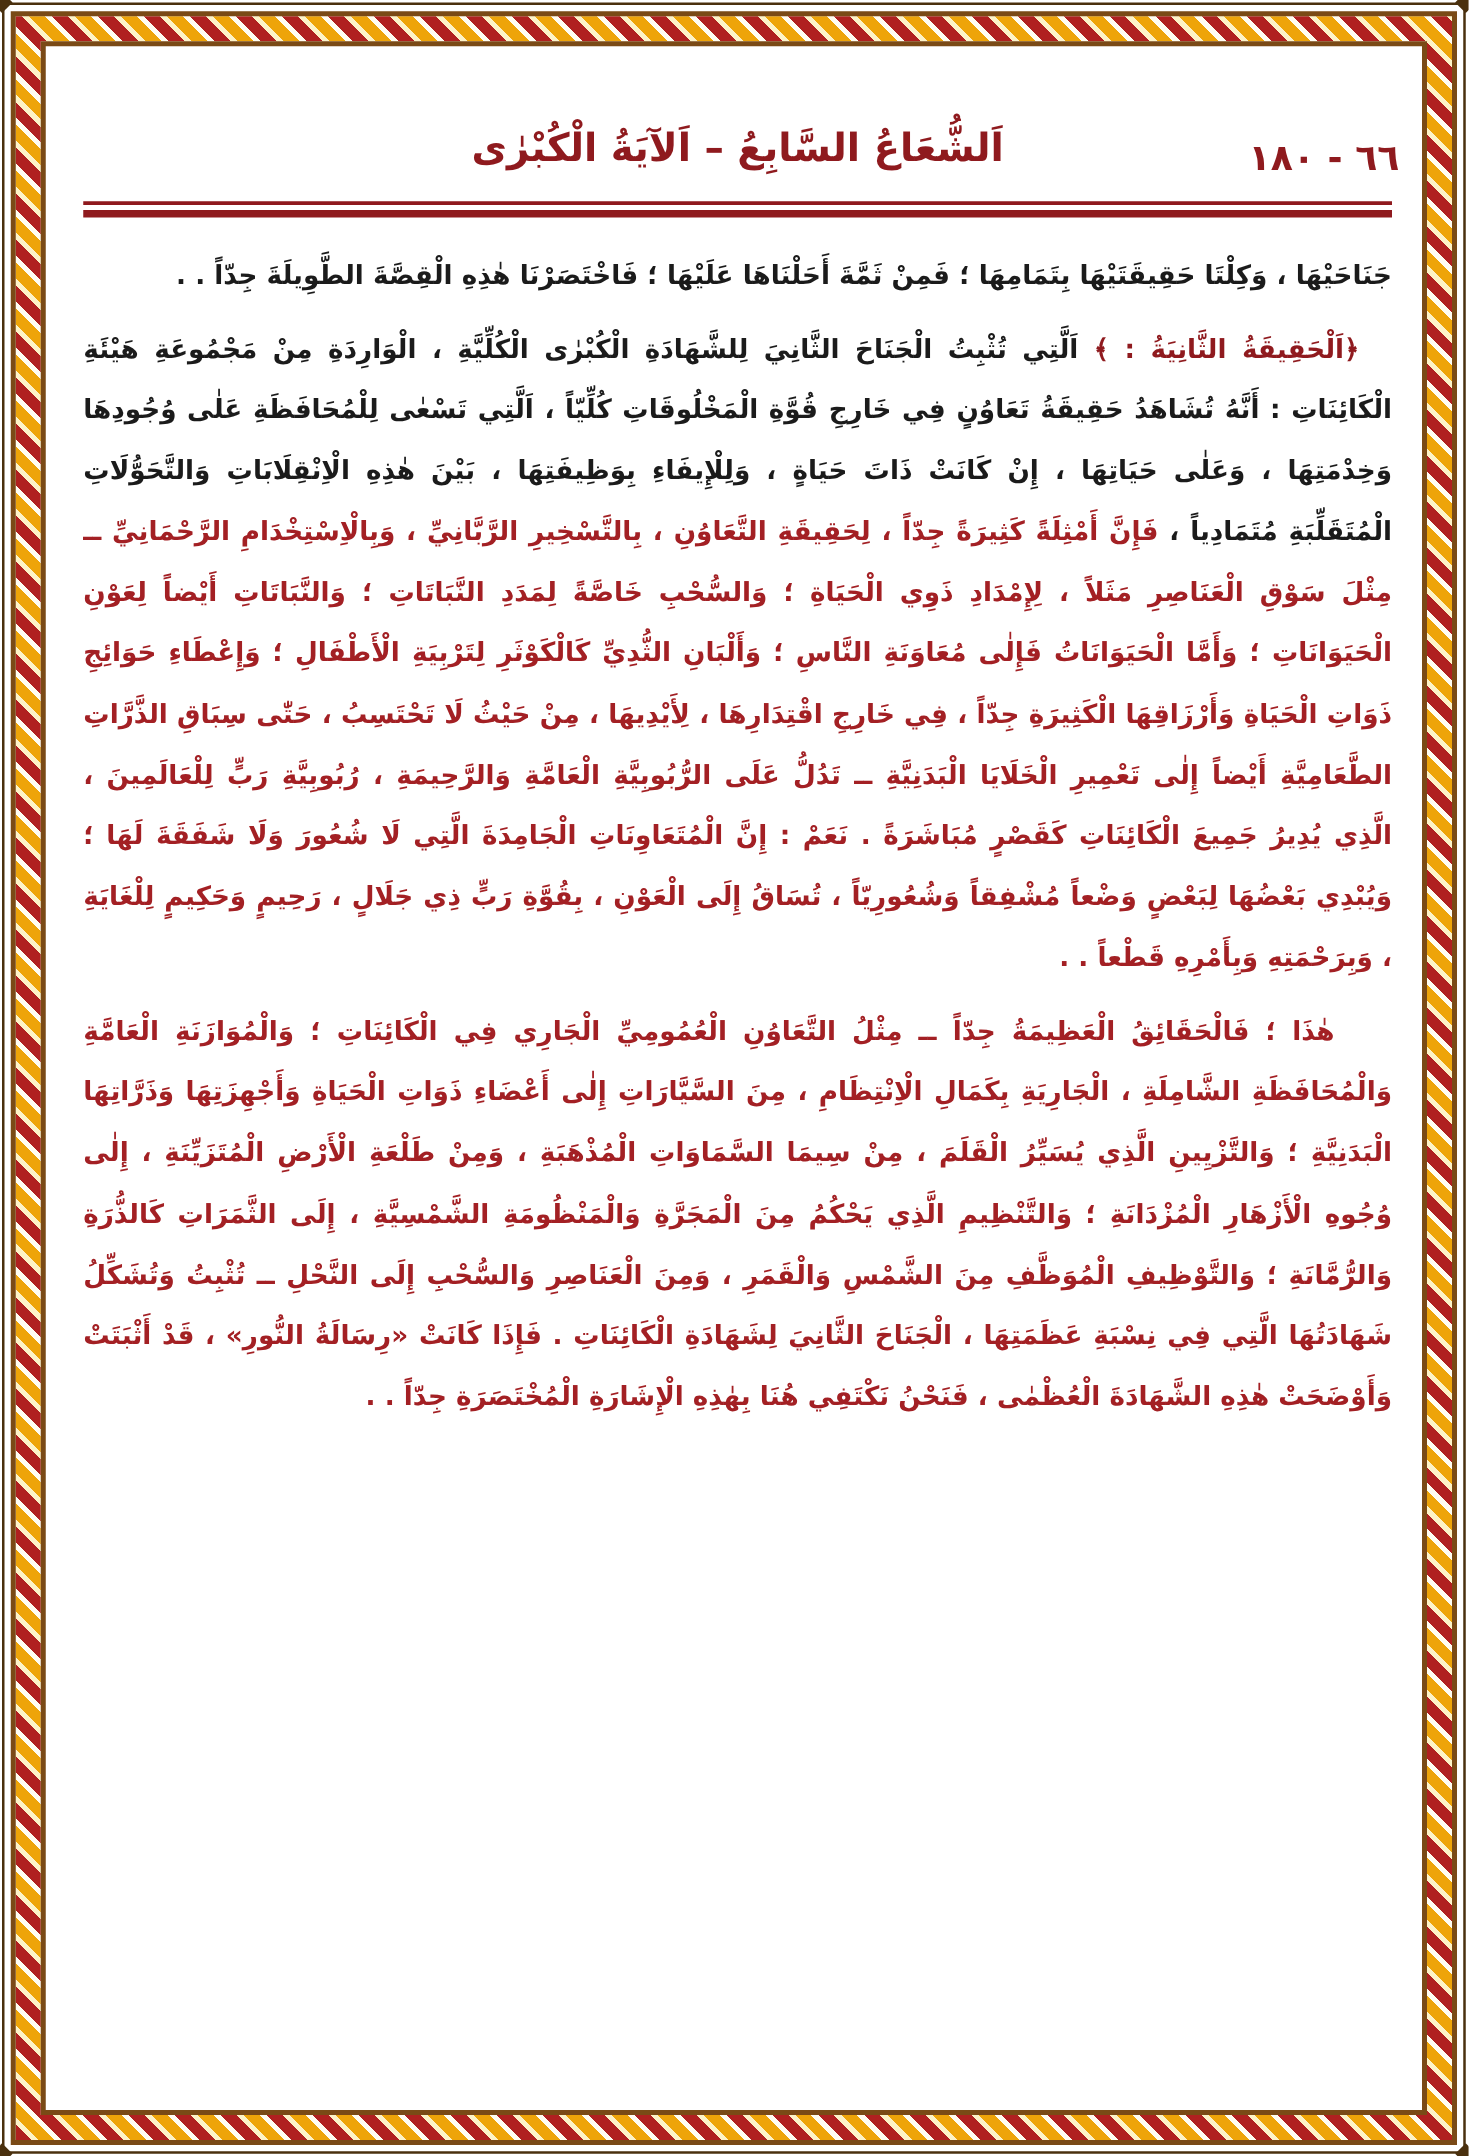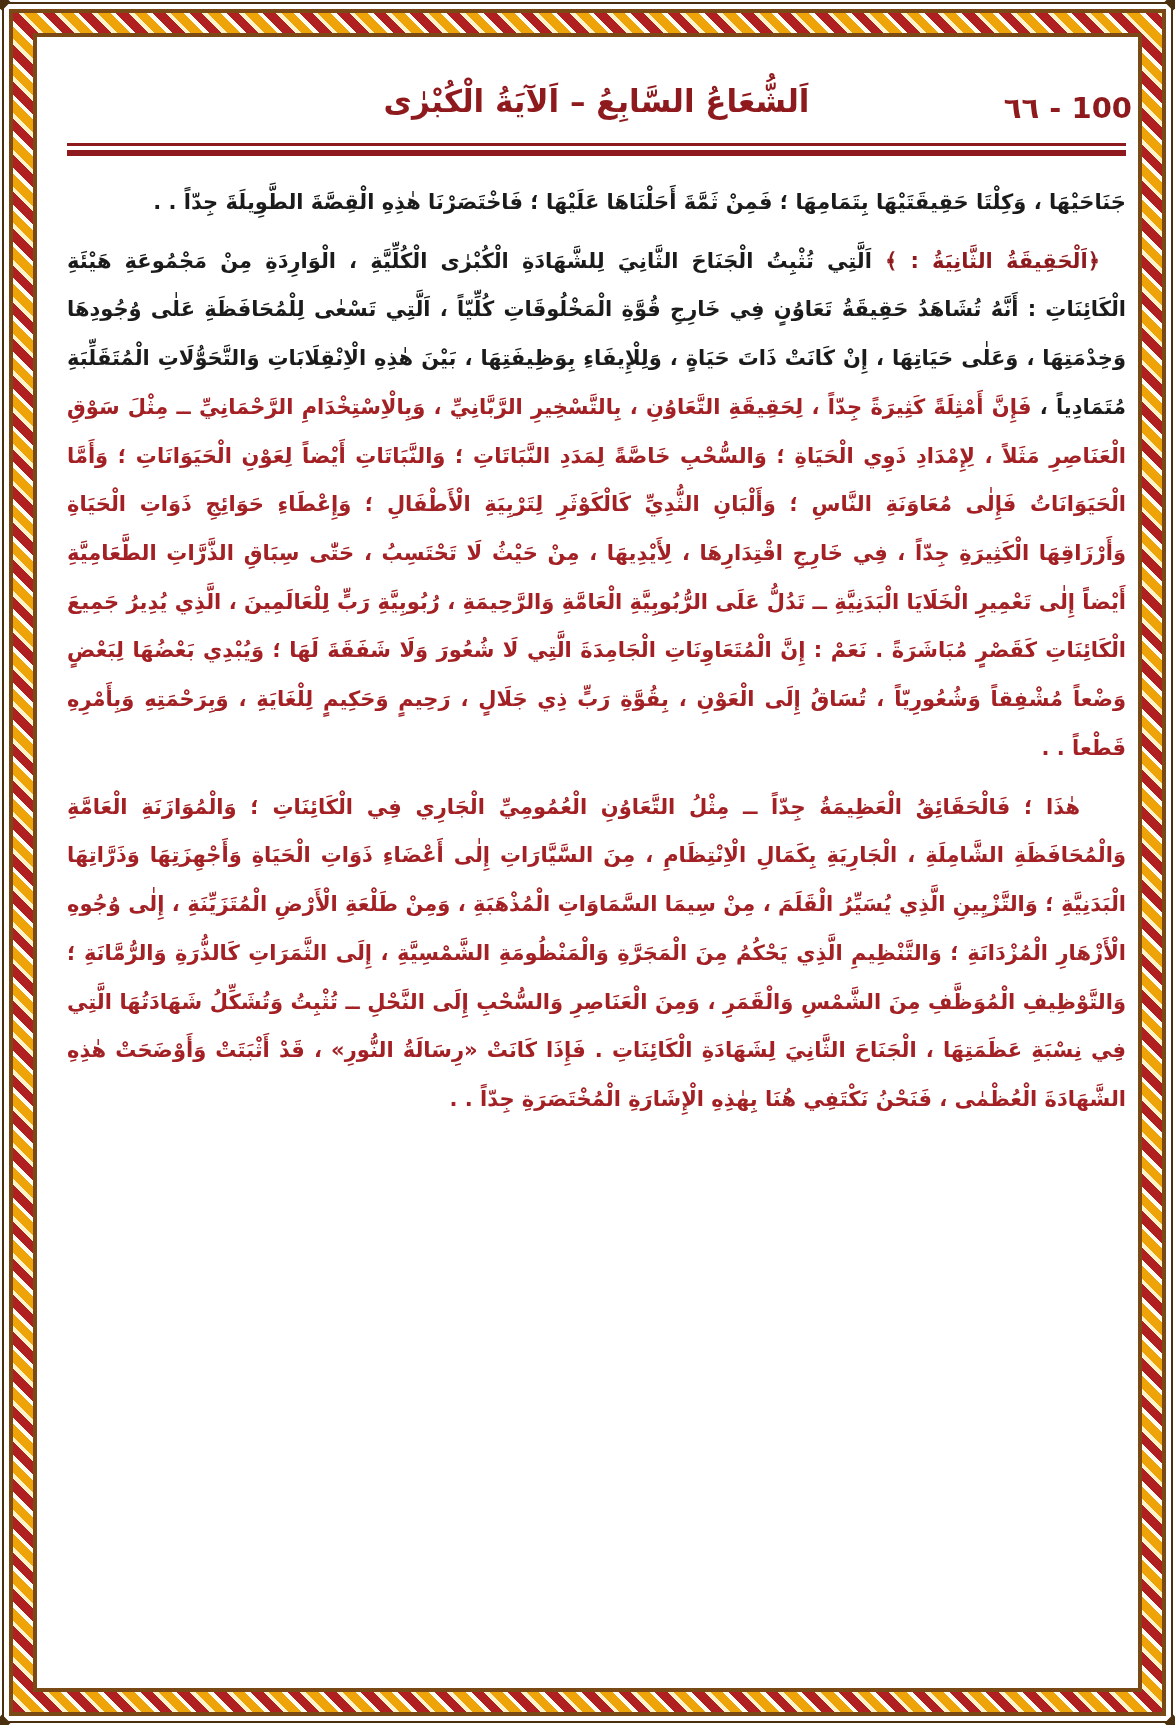--- a/index.html
+++ b/index.html
@@ -37,22 +37,23 @@
     position:absolute; width:12px; height:12px;
     background:var(--border_dark,#4a300e);
     transform:rotate(45deg);
   }
   .corner.tl{top:-4px;left:-4px;} .corner.tr{top:-4px;right:-4px;}
   .corner.bl{bottom:-4px;left:-4px;} .corner.br{bottom:-4px;right:-4px;}
 
   
   .content{
     position:absolute; inset:37px;
-    padding:20px 12px 0 30px;
+    padding:20px 24px 0 30px;
     direction:rtl;
+    margin-top:18px;
   }
   header{position:relative;height:74px;}
   .title{
     margin:0; padding-top:26px;
     text-align:center;
     font-size:31px; font-weight:bold;
     color:var(--maroon,#8f1a1e);
     letter-spacing:0;
   }
   .page-numbers{
@@ -95,21 +96,21 @@
   <div class="frame-inner"></div>
   <div class="corner tl"></div>
   <div class="corner tr"></div>
   <div class="corner bl"></div>
   <div class="corner br"></div>
 
   <div class="content">
     <header>
       <h1 class="title">اَلشُّعَاعُ السَّابِعُ – اَلآيَةُ الْكُبْرٰى</h1>
       <div class="page-numbers">
-        <span class="numbers-text">٦٦ - 100</span>
+        <span class="numbers-text">٦٦ - ١٨٠</span>
       </div>
     </header>
 
     <div class="rule">
       <div class="thin"></div>
       <div class="gap"></div>
       <div class="thick"></div>
     </div>
 
     <main id="body-text">

